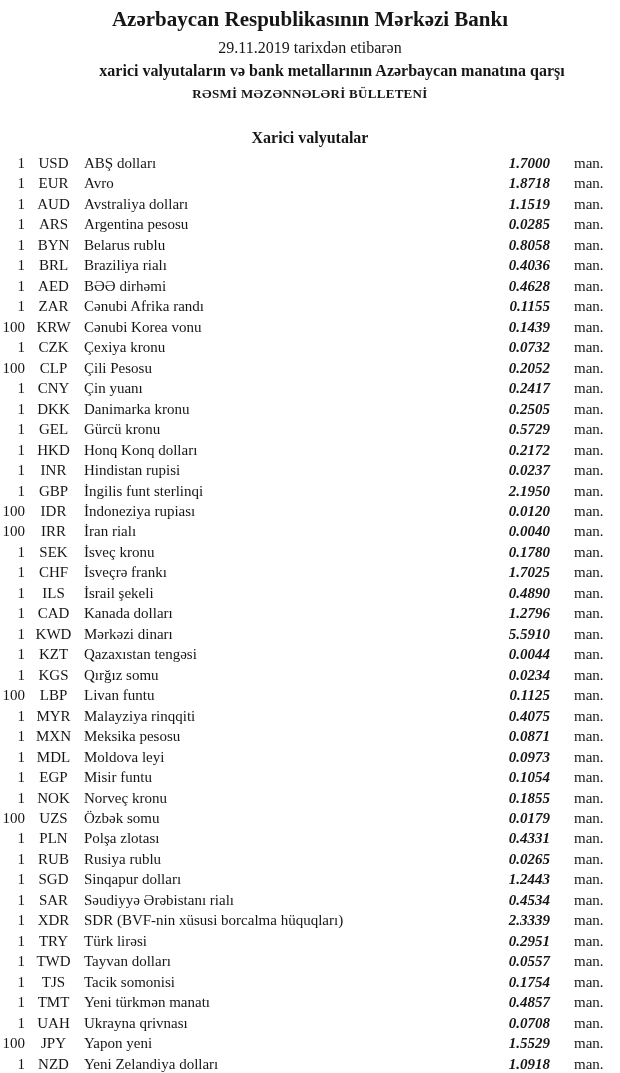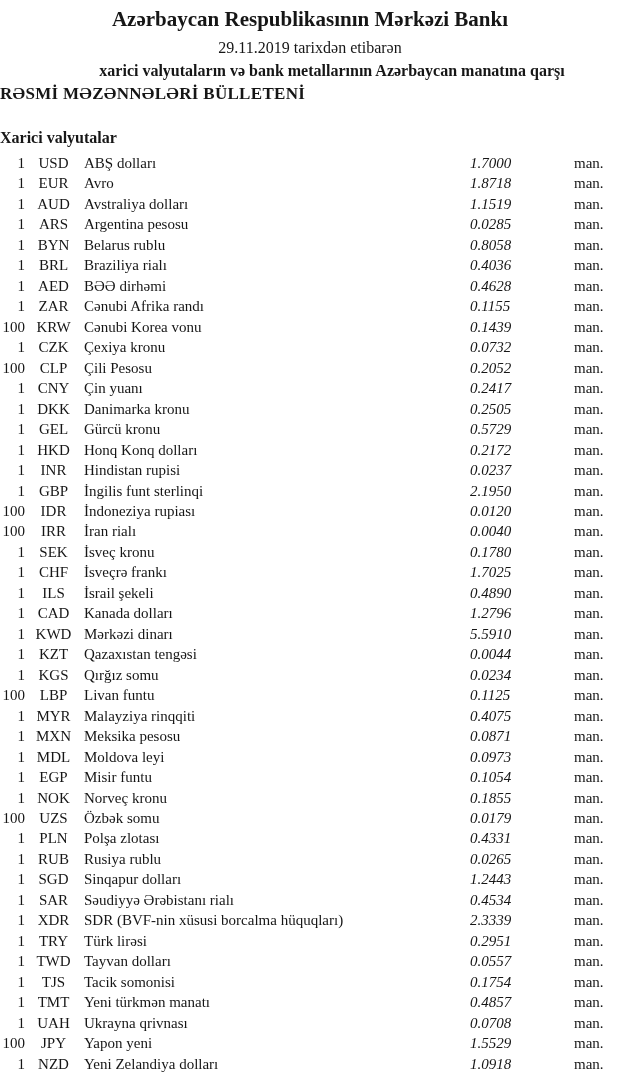--- a/index.html
+++ b/index.html
@@ -36,30 +36,32 @@
   .subtitle {
     margin-top: 3px;
     font-size: 16px;
     line-height: 20px;
     font-weight: bold;
     text-align: center;
     padding-left: 44px;
   }
   .bulletin {
     margin-top: 2px;
-    font-size: 17px;
+    font-size: 13px;
     line-height: 21px;
     font-weight: bold;
+    text-align: center;
     letter-spacing: 0.3px;
   }
   .section {
     margin-top: 24px;
     font-size: 16px;
     line-height: 20px;
     font-weight: bold;
+    text-align: center;
   }
   .table {
     margin-top: 5px;
   }
   .row {
     display: grid;
     grid-template-columns: 25px 57px 2px 1fr 80px 47px;
     box-sizing: border-box;
     padding-right: 23px;
     height: 20.48px;
@@ -74,22 +76,22 @@
   .code {
     text-align: center;
     white-space: nowrap;
   }
   .name {
     text-align: left;
     white-space: nowrap;
     overflow: hidden;
   }
   .rate {
-    text-align: left;
-    font-weight: 400;
+    text-align: right;
+    font-weight: 700;
     font-style: italic;
     white-space: nowrap;
   }
   .unit {
     white-space: nowrap;
     padding-left: 24px;
   }
 </style>
 </head>
 <body>

